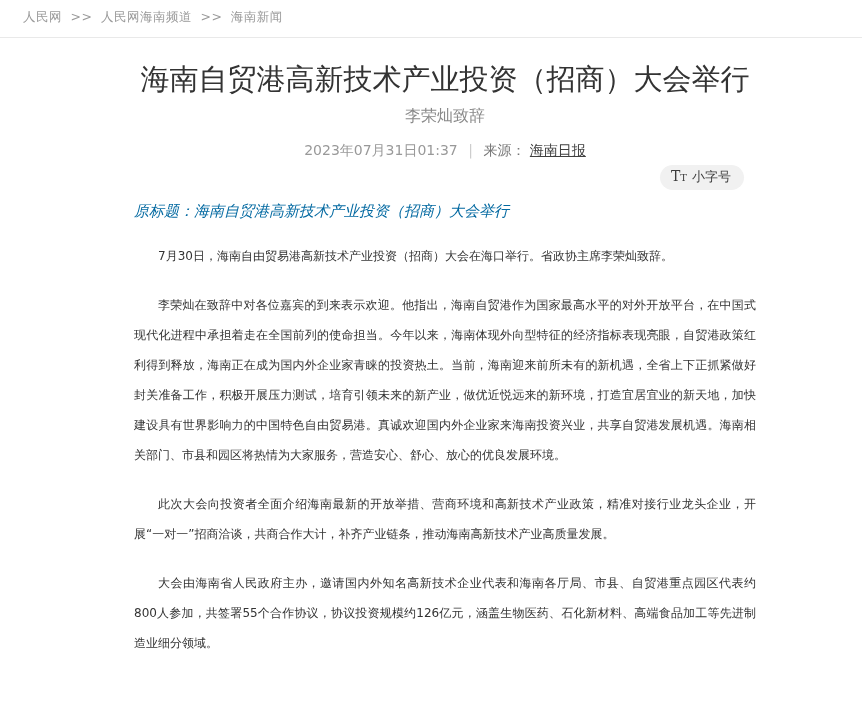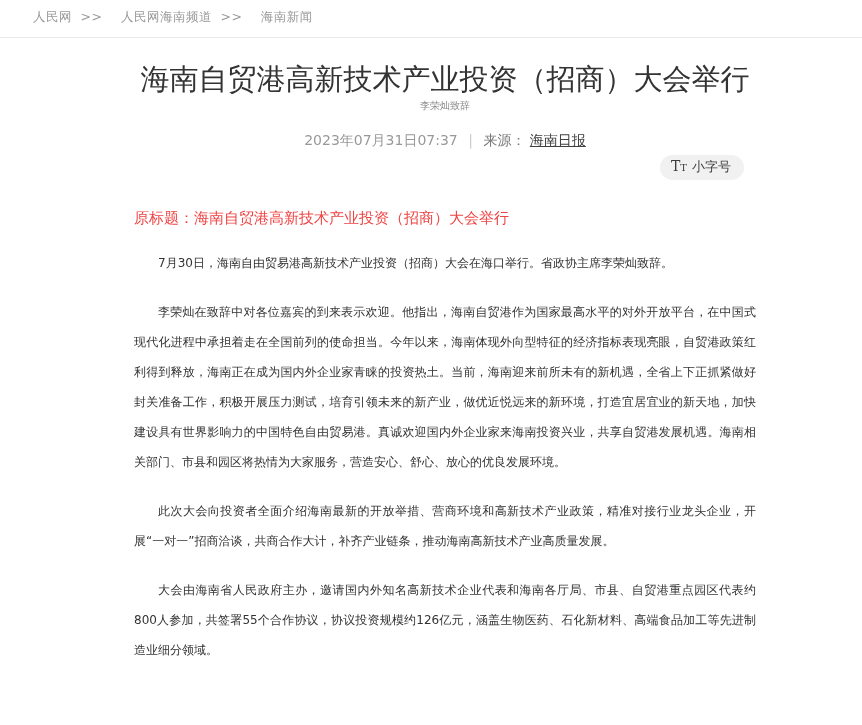--- a/index.html
+++ b/index.html
@@ -16,21 +16,20 @@
   .breadcrumb {
     padding: 9px 0 0 23px;
     font-size: 12.5px;
     color: #9a9a9a;
     letter-spacing: 0.5px;
   }
   .breadcrumb a {
     color: #9a9a9a;
     text-decoration: none;
     cursor: pointer;
-    margin-left: 10px;
   }
   .breadcrumb .sep { margin: 0 4px; color: #9a9a9a; }
 
   .top-divider {
     border: none;
     border-top: 1px solid #e9e9e9;
     margin-top: 11px;
     width: 100%;
   }
 
@@ -42,22 +41,23 @@
 
   .title {
     margin-top: 23px;
     text-align: center;
     font-size: 29px;
     font-weight: 400;
     color: #333333;
     line-height: 36px;
   }
   .subtitle {
+    margin-top: 10px;
     text-align: center;
-    font-size: 10px;
+    font-size: 16px;
     color: #8a8a8a;
     line-height: 18px;
   }
   .meta {
     margin-top: 16px;
     text-align: center;
     font-size: 14px;
     color: #999999;
     line-height: 18px;
   }
@@ -81,24 +81,25 @@
     color: #3d3d3d;
     cursor: pointer;
     line-height: 15px;
     font-family: "DejaVu Sans", "Liberation Sans", sans-serif;
   }
   .font-size-btn .t-big { font-size: 14px; font-family: "DejaVu Serif", "Liberation Serif", serif; }
   .font-size-btn .t-small { font-size: 10px; font-family: "DejaVu Serif", "Liberation Serif", serif; }
   .font-size-btn .btn-label { margin-left: 5px; text-align: center; }
 
   .original-title {
-    margin-top: 26px;
+    margin-top: 9px;
     font-size: 15px;
-    color: #ef4444;
+    color: #0369a1;
     line-height: 22px;
+    font-style: italic;
   }
 
   .body-text p {
     margin-top: 19px;
     font-size: 12px;
     line-height: 30px;
     color: #333333;
     text-indent: 2em;
     text-align: justify;
   }
@@ -118,21 +119,21 @@
 
   <hr class="top-divider">
 
   <div class="article">
 
     <h1 class="title">海南自贸港高新技术产业投资（招商）大会举行</h1>
 
     <div class="subtitle">李荣灿致辞</div>
 
     <div class="meta">
-      <span class="time">2023年07月31日07:37</span>
+      <span class="time">2023年07月31日01:37</span>
       <span class="pipe">|</span>
       <span class="source-label">来源：</span>
       <span class="source-name">海南日报</span>
     </div>
 
     <div class="toolbar">
       <button class="font-size-btn">
         <span class="t-big">T</span><span class="t-small">T</span><span class="btn-label">小字号</span>
       </button>
     </div>

